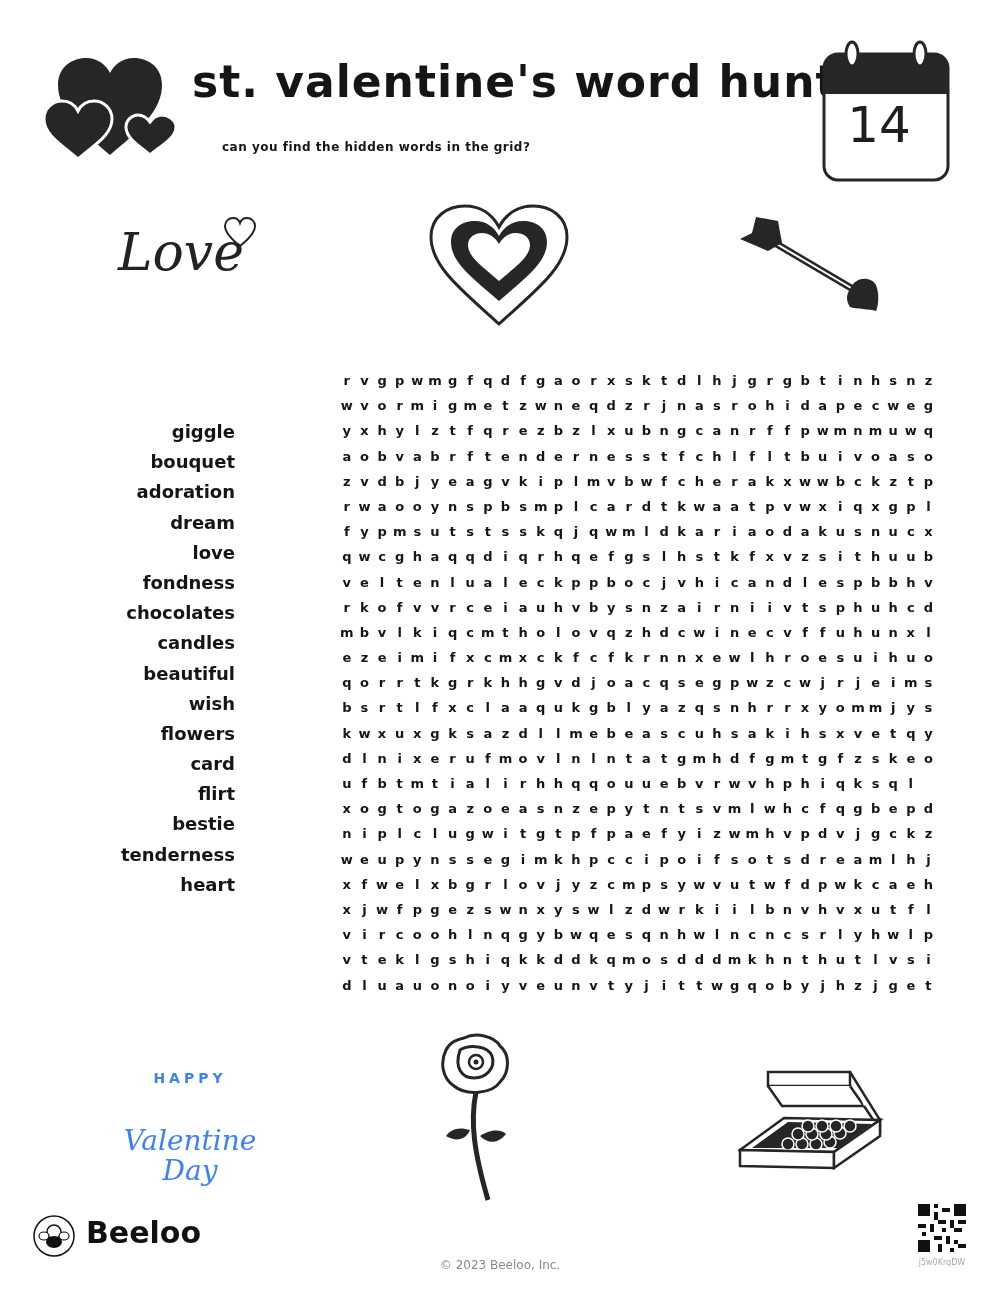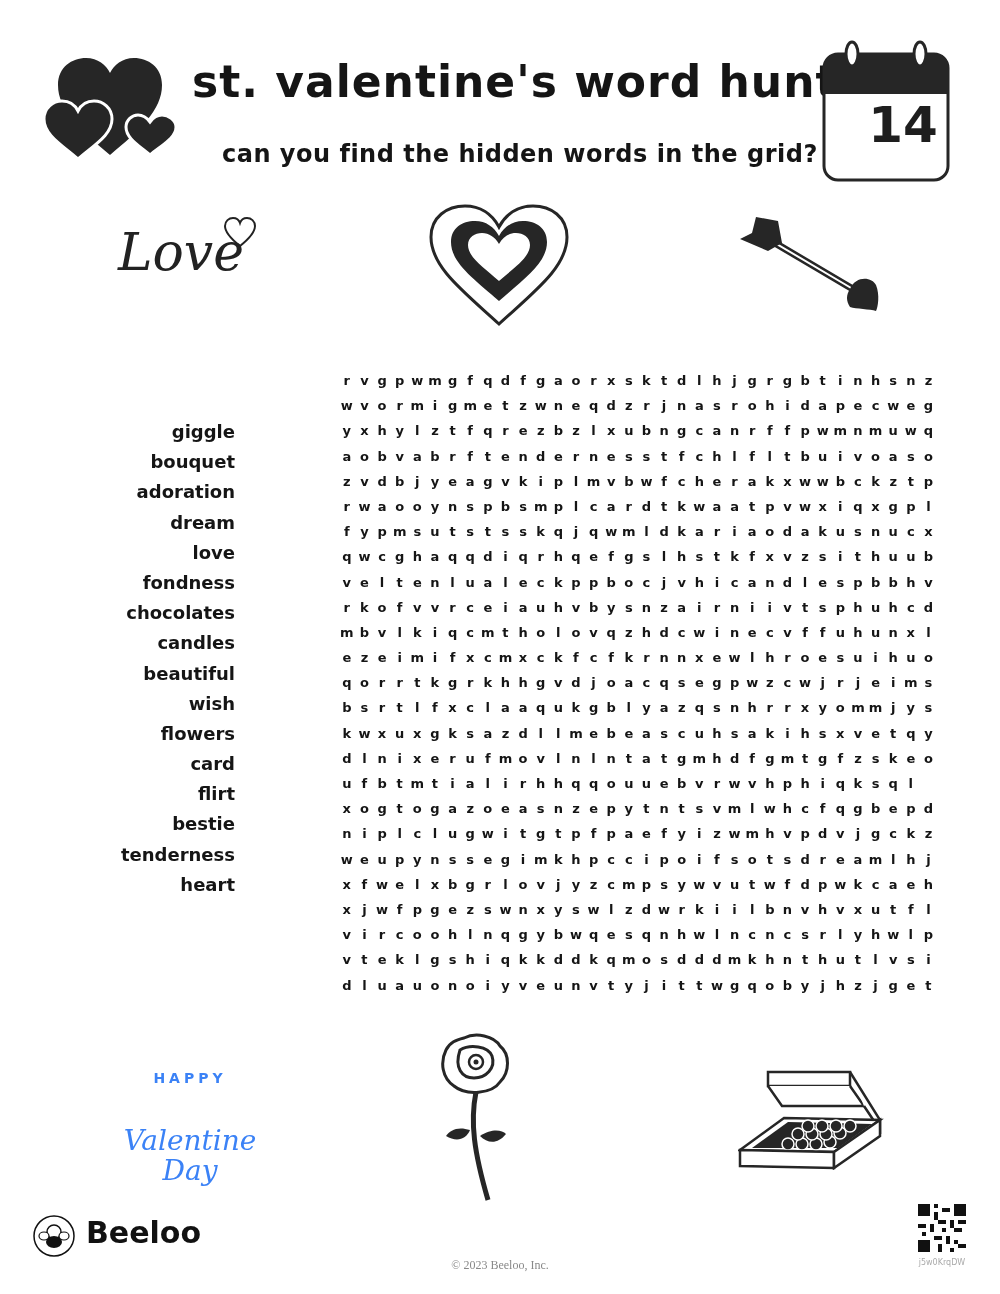--- a/index.html
+++ b/index.html
@@ -1,34 +1,34 @@
 <!DOCTYPE html>
 <html><head>
 <meta charset="utf-8">
 <style>
   html, body { margin:0; padding:0; background:#ffffff; }
   body { width:1000px; height:1294px; position:relative; overflow:hidden; font-family:"DejaVu Sans", sans-serif; color:#1a1a1a; }
   .abs { position:absolute; }
   .title { left:192px; top:56px; width:620px; font-size:44px; font-weight:bold; letter-spacing:1px; white-space:nowrap; color:#151515; }
-  .subtitle { left:222px; top:140px; width:580px; font-size:24px; font-weight:bold; letter-spacing:0.5px; white-space:nowrap; color:#151515; }
+  .subtitle { left:222px; top:140px; width:580px; font-size:12px; font-weight:bold; letter-spacing:0.5px; white-space:nowrap; color:#151515; }
   .wordlist { left:60px; top:417px; width:175px; }
   .wordlist .w { text-align:right; font-size:18px; font-weight:bold; height:30.2px; line-height:30px; color:#151515; }
   .grid { left:338px; top:368px; }
   .grid .row { display:flex; height:25.2px; }
   .grid .cell { width:17.64px; text-align:center; font-size:13px; font-weight:bold; line-height:25px; color:#151515; }
-  .footer-copy { left:0; width:1000px; top:1258px; text-align:center; font-size:12px; color:#888;font-family:Liberation Serif, serif; }
+  .footer-copy { left:0; width:1000px; top:1258px; text-align:center; font-size:12px; color:#888; }
   .beeloo-text { left:86px; top:1215px; font-size:30px; font-weight:bold; color:#111; }
   .qr-code { left:918px; top:1204px; width:48px; height:48px; }
   .qr-label { left:905px; top:1258px; width:74px; text-align:center; font-size:8px; color:#aaa; }
   .love-script { left:118px; top:222px; font-family:"DejaVu Serif", serif; font-style:italic; font-size:52px; color:#222; }
   .hv { left:110px; top:1070px; width:160px; text-align:center; color:#3b82f6; }
   .hv .happy { font-size:14px; font-weight:bold; letter-spacing:4px; }
   .hv .val { font-family:"DejaVu Serif", serif; font-style:italic; font-size:28px; line-height:30px;margin-top:40px; }
   .hv .day { font-family:"DejaVu Serif", serif; font-style:italic; font-size:28px; line-height:30px; }
-  .cal-num { left:824px; top:96px; width:110px; text-align:center; font-size:50px; font-weight:bold; color:#1e1e1e;padding-left:24px; }
+  .cal-num { left:824px; top:96px; width:110px; text-align:center; font-size:50px; font-weight:normal; color:#1e1e1e; }
 </style>
 </head>
 <body>
 
 <div class="abs" style="left:40px;top:55px;width:140px;height:110px;">
   <svg width="140" height="110" viewBox="0 0 140 110">
     <path d="M70 100 C40 75 18 55 18 30 C18 12 32 3 46 3 C58 3 66 10 70 18 C74 10 82 3 94 3 C108 3 122 12 122 30 C122 55 100 75 70 100 Z" fill="#262626"></path>
     <path d="M38 104 C22 90 4 80 4 64 C4 53 13 46 22 46 C29 46 35 50 38 56 C41 50 47 46 54 46 C63 46 72 53 72 64 C72 80 54 90 38 104 Z" fill="#262626" stroke="#fff" stroke-width="3"></path>
     <path d="M110 100 C98 90 86 83 86 72 C86 65 92 60 98 60 C103 60 107 63 110 67 C113 63 117 60 122 60 C128 60 136 65 136 72 C136 83 122 90 110 100 Z" fill="#262626" stroke="#fff" stroke-width="3"></path>
   </svg>

